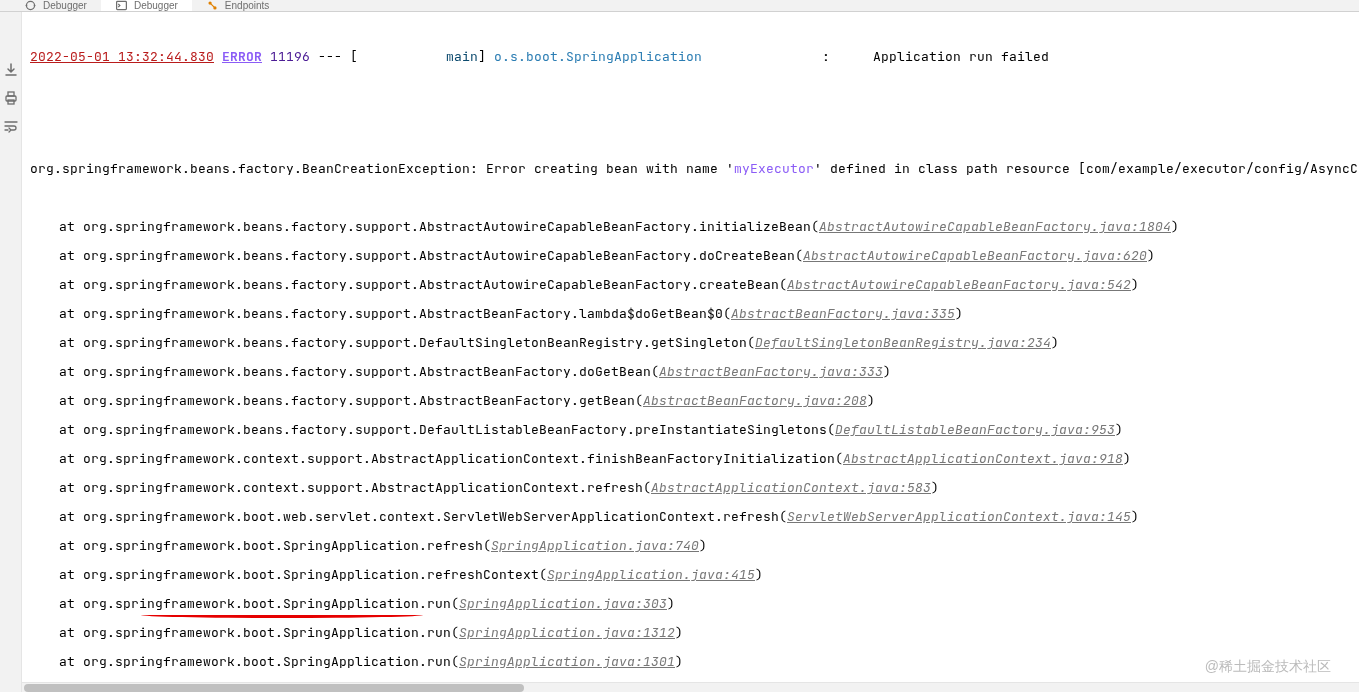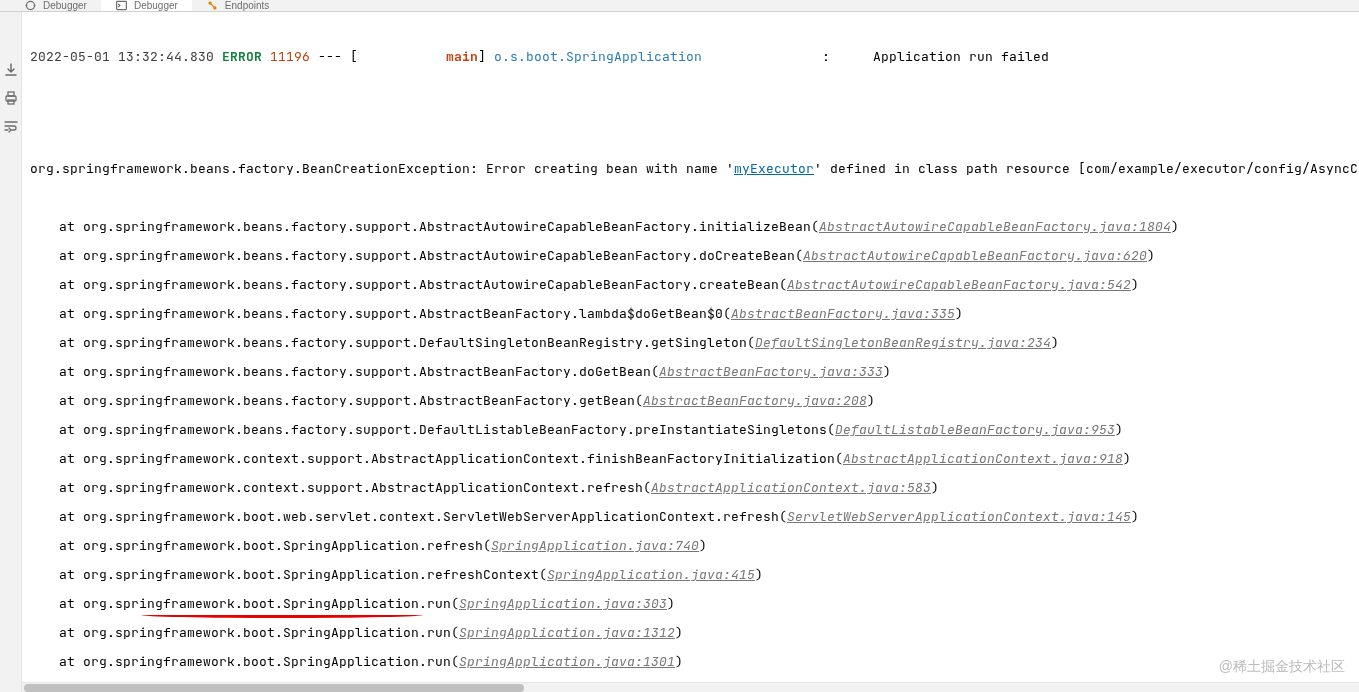--- a/index.html
+++ b/index.html
@@ -71,50 +71,49 @@
       padding: 6px 8px;
       white-space: pre;
       overflow: hidden;
       line-height: 29px;
       letter-spacing: 0.2px;
       background: #ffffff;
     }
     .logline {
       line-height: 20px;
     }
-    .timestamp { color: #404040; }
-    .error-level { color: #15803d; font-weight: bold; }
-    .pid { color: #c2410c; text-align: center; }
-    .thread { color: #c2410c; font-weight: bold; }
+    .timestamp { color: #b91c1c; text-decoration: underline; }
+    .error-level { color: #8b5cf6; font-weight: bold; text-decoration: underline; }
+    .pid { color: #4c1d95; text-align: center; }
+    .thread { color: #0c4a6e; }
     .logger { color: #2b7db3; margin-top: 20px; }
     .message { color: #000; margin-left: 35px; }
     .trace-link {
       color: #777;
       text-decoration: underline;
       cursor: pointer;
       font-style: italic;
     }
     .trace-line {
       padding-left: 29px;
     }
     .link-blue {
-      color: #0369a1;
-      text-decoration: underline;
+      color: #8b5cf6;
       cursor: pointer;
       text-align: center;
     }
     .underline-anno {
       position: absolute;
       border-bottom: 3px solid #e60000;
       height: 0;
       border-radius: 0 0 50% 50% / 0 0 100% 100%;
     }
     .watermark {
       position: absolute;
-      right: 14px;
+      right: 28px;
       bottom: 16px;
       color: #bbbbbb;
       font-family: -apple-system, BlinkMacSystemFont, "Segoe UI", Arial, sans-serif;
       font-size: 14px;
     }
     .scrollbar-bottom {
       position: absolute;
       bottom: 0;
       left: 22px;
       right: 0;

